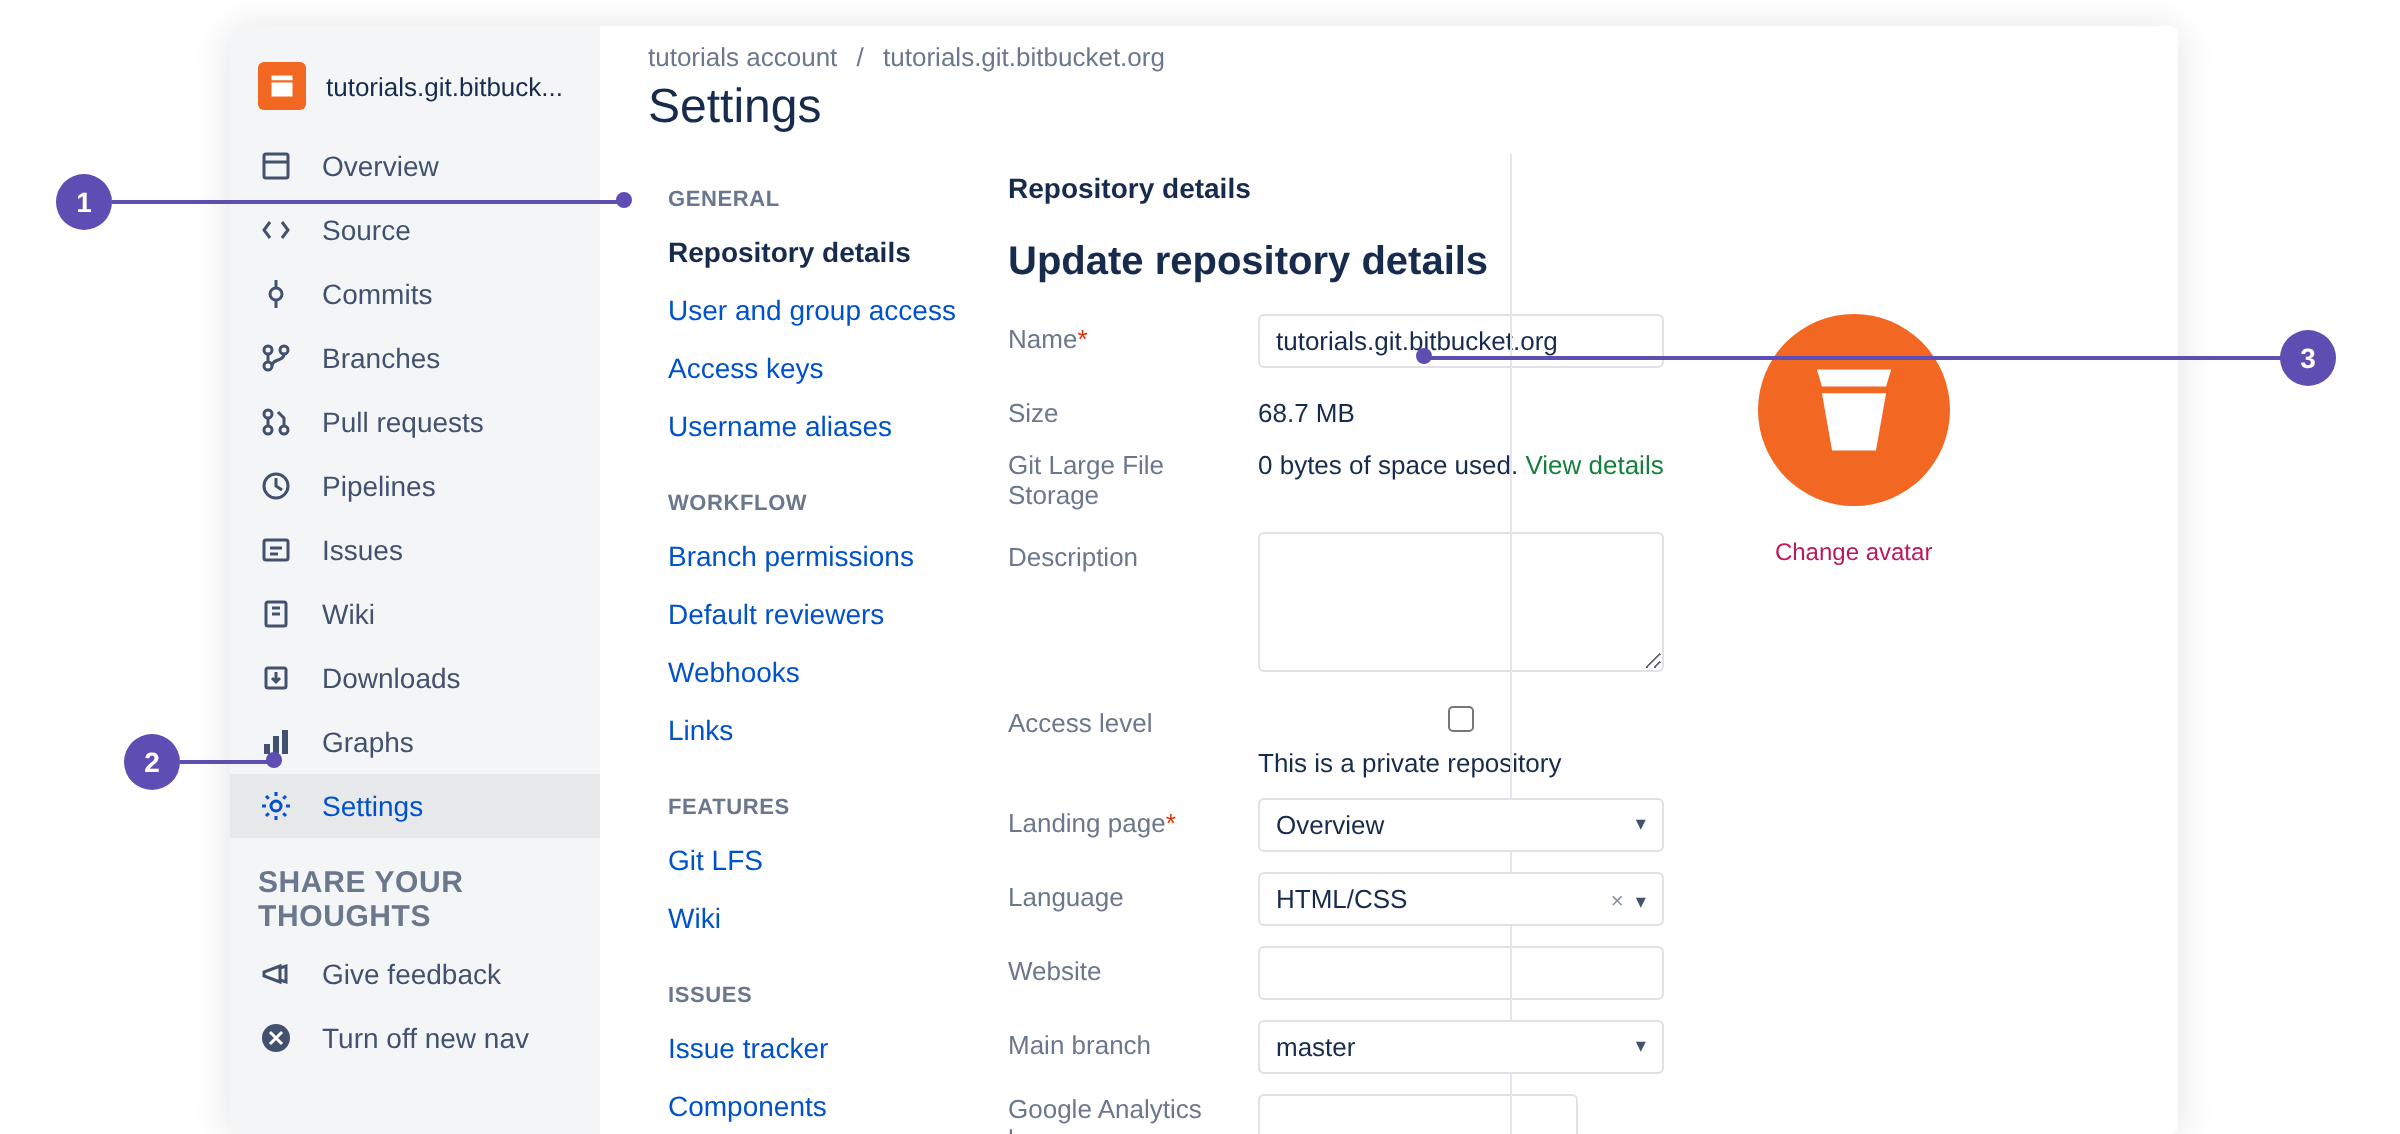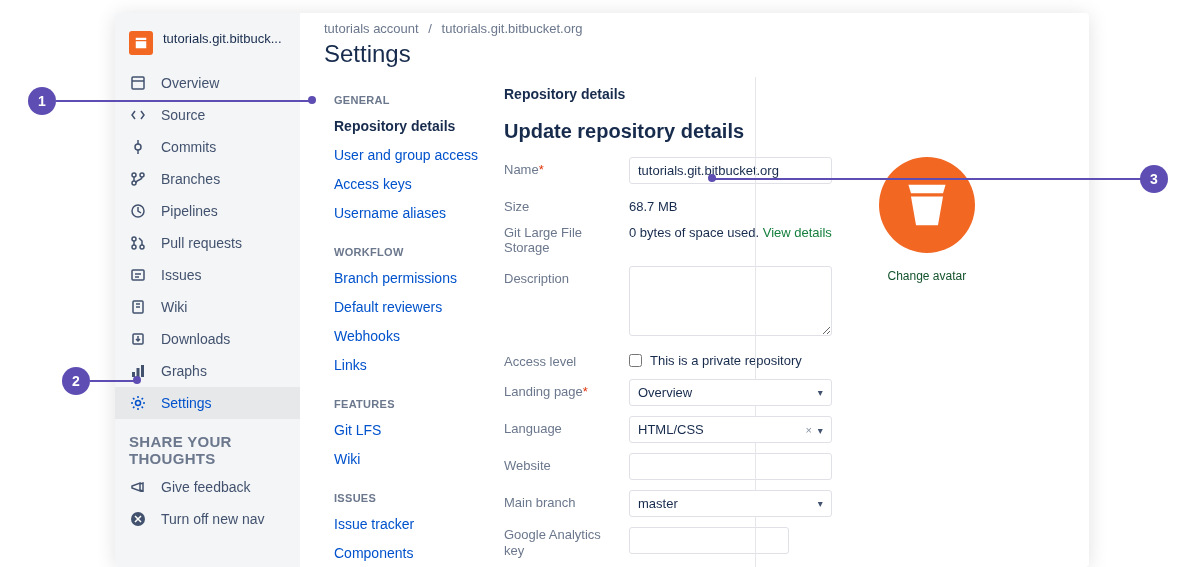--- a/index.html
+++ b/index.html
@@ -2,21 +2,21 @@
 <html><head>
 <meta charset="utf-8">
 <style>
   * { box-sizing: border-box; margin: 0; padding: 0; }
   body { font-family: -apple-system, BlinkMacSystemFont, "Segoe UI", Helvetica, Arial, sans-serif; background: #fff; font-size: 14px; color: #172B4D; width: 1200px; height: 567px; position: relative; }
 
   .app-window { position: absolute; left: 115px; top: 13px; right: 111px; bottom: 0; background: #fff; box-shadow: 0 2px 20px rgba(0,0,0,0.12); border-radius: 4px; overflow: hidden; display: flex; }
 
   
   .sidebar-left { width: 185px; background: #F4F5F7; padding: 12px 0; flex-shrink: 0; }
-  .repo-header { display: flex; align-items: flex-start; padding: 6px 14px 12px 14px; gap: 10px; }
+  .repo-header { display: flex; align-items: center; padding: 6px 14px 12px 14px; gap: 10px; }
   .repo-avatar { width: 24px; height: 24px; background: #F26722; border-radius: 3px; display: flex; align-items: center; justify-content: center; color: #fff; font-weight: bold; font-size: 13px; }
   .repo-name { font-size: 13px; color: #172B4D; overflow: hidden; text-overflow: ellipsis; white-space: nowrap; }
   .nav-list { list-style: none; }
   .nav-item { display: flex; align-items: center; padding: 7px 14px; gap: 14px; color: #42526E; cursor: pointer; font-size: 14px; }
   .nav-item.active { background: rgba(0,0,0,0.05); color: #0052CC; }
   .nav-item .icon { width: 18px; height: 18px; display: flex; align-items: center; justify-content: center; }
   .section-label { font-size: 15px; font-weight: 700; color: #6B778C; padding: 14px 14px 4px 14px; letter-spacing: 0.3px; }
 
   
   .settings-nav { width: 160px; padding: 50px 0 0 10px; flex-shrink: 0; font-size: 14px; }
@@ -41,25 +41,25 @@
   .form-label { width: 125px; text-align: left; padding-right: 12px; font-size: 13px; color: #6B778C; padding-top: 5px; line-height: 1.2; }
   .form-label.double { padding-top: 0; }
   .req { color: #DE350B; }
   .form-control { flex: 1; }
   .form-control input[type=text] { width: 100%; padding: 5px 8px; border: 1px solid #DFE1E6; border-radius: 3px; font-size: 13px; color: #172B4D; background: #fff; font-family: inherit; }
   .form-control textarea { width: 100%; height: 70px; padding: 5px 8px; border: 1px solid #DFE1E6; border-radius: 3px; font-size: 13px; resize: both; font-family: inherit; }
   .form-control select, .fake-select { width: 100%; max-width: 260px; padding: 5px 8px; border: 1px solid #DFE1E6; border-radius: 3px; font-size: 13px; background: #fff; color: #172B4D; position: relative; display: flex; justify-content: space-between; align-items: center; }
   .fake-select .caret { font-size: 10px; color: #42526E; }
   .form-control .value { font-size: 13px; color: #172B4D; padding-top: 5px; }
   .link { color: #15803d; cursor: pointer; }
-  .checkbox-row { display: flex; align-items: center; gap: 8px; font-size: 13px; padding-top: 4px; }
+  .checkbox-row { display: flex; gap: 8px; font-size: 13px; padding-top: 4px; flex-direction: column; }
 
   .avatar-big { width: 96px; height: 96px; margin: 0 auto 14px auto; border-radius: 50%; background: #F26722; display: flex; align-items: center; justify-content: center; }
   .avatar-big svg { width: 54px; height: 54px; }
-  .change-avatar { color: #14532d; font-size: 12px; cursor: pointer; }
+  .change-avatar { color: #be185d; font-size: 12px; cursor: pointer; }
 
   .vdiv { border-left: 1px solid #e4e6ea; position: absolute; left: 455px; top: 64px; bottom: 0; }
 
   
   .callout { position: absolute; width: 28px; height: 28px; border-radius: 50%; background: #5E4DB2; color: #fff; display: flex; align-items: center; justify-content: center; font-weight: 600; font-size: 14px; z-index: 100; }
   .c-line { position: absolute; background: #5E4DB2; height: 2px; z-index: 99; }
   .c-dot { position: absolute; width: 8px; height: 8px; border-radius: 50%; background: #5E4DB2; z-index: 99; }
   .content-main { padding-left: 20px; padding-top: 4px; }
   .select-clear { color:#8993A4; font-size:11px; margin-right: 6px; cursor: pointer; }
 </style>
@@ -113,36 +113,36 @@
               <circle cx="4" cy="12" r="2"></circle>
               <circle cx="12" cy="4" r="2"></circle>
               <path d="M4 6v4M12 6c0 4-6 2-6 6"></path>
             </svg>
           </span>
           <span>Branches</span>
         </li>
       <li class="nav-item">
           <span class="icon">
             <svg width="16" height="16" viewBox="0 0 16 16" fill="none" stroke="#42526E" stroke-width="1.5">
-              <circle cx="8" cy="8" r="6"></circle>
-              <path d="M8 4v4l3 2"></path>
-            </svg>
-          </span>
-          <span>Pipelines</span>
-        </li>
-      <li class="nav-item">
-          <span class="icon">
-            <svg width="16" height="16" viewBox="0 0 16 16" fill="none" stroke="#42526E" stroke-width="1.5">
               <circle cx="4" cy="4" r="2"></circle>
               <circle cx="4" cy="12" r="2"></circle>
               <circle cx="12" cy="12" r="2"></circle>
               <path d="M4 6v4M12 10V6l-3-3"></path>
             </svg>
           </span>
           <span>Pull requests</span>
+        </li>
+      <li class="nav-item">
+          <span class="icon">
+            <svg width="16" height="16" viewBox="0 0 16 16" fill="none" stroke="#42526E" stroke-width="1.5">
+              <circle cx="8" cy="8" r="6"></circle>
+              <path d="M8 4v4l3 2"></path>
+            </svg>
+          </span>
+          <span>Pipelines</span>
         </li>
       <li class="nav-item">
           <span class="icon">
             <svg width="16" height="16" viewBox="0 0 16 16" fill="none" stroke="#42526E" stroke-width="1.5">
               <rect x="2" y="3" width="12" height="10" rx="1"></rect>
               <line x1="5" y1="7" x2="11" y2="7"></line>
               <line x1="5" y1="10" x2="9" y2="10"></line>
             </svg>
           </span>
           <span>Issues</span>

